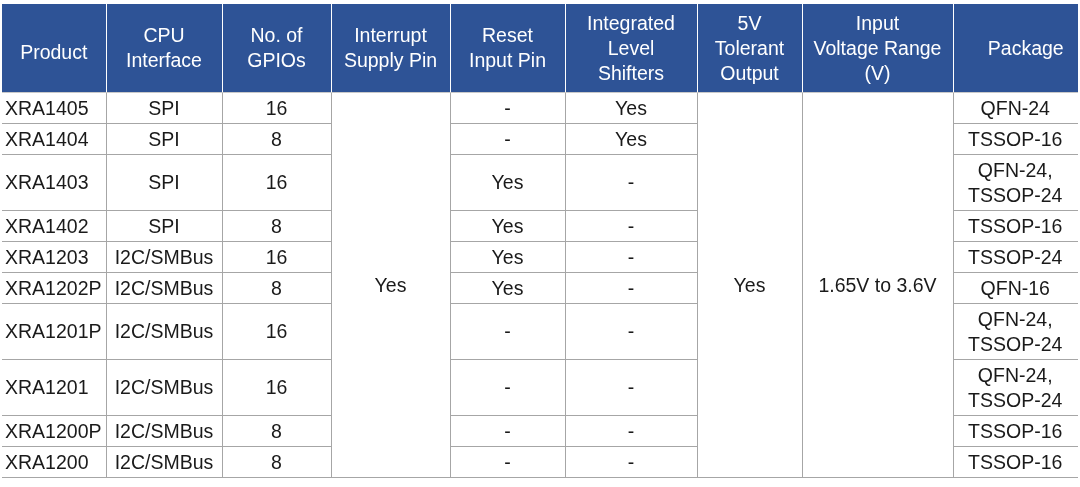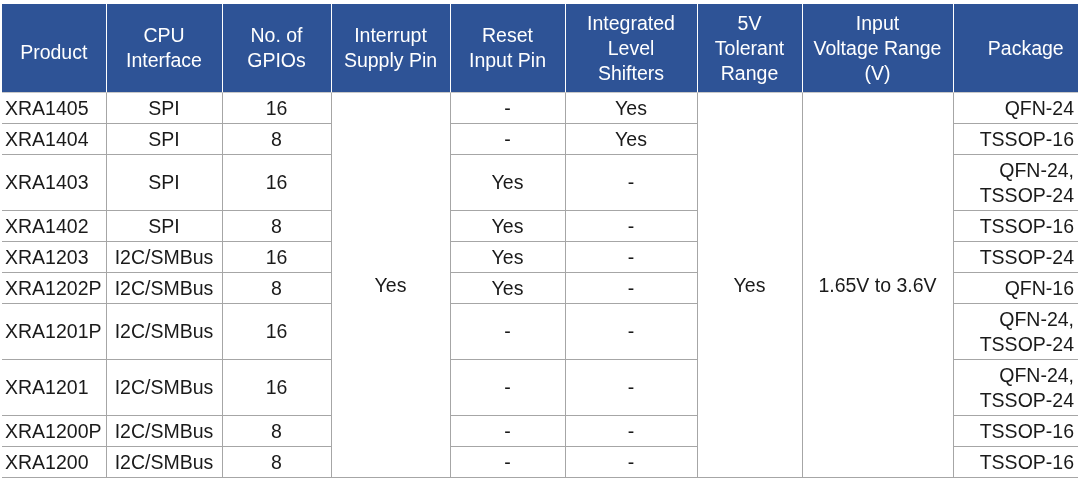--- a/index.html
+++ b/index.html
@@ -57,21 +57,21 @@
     border-right:1.5px solid #a6a6a6;
     background:#ffffff;
   }
   tbody td.left{text-align:left;padding-left:3px;}
   tbody td.merged{
     border-bottom:1.5px solid #a6a6a6;
     vertical-align:middle;
   }
   tbody tr:last-child td{border-bottom:1.5px solid #a6a6a6;}
   tbody td.pkg{
-    text-align:right;
+    text-align:center;
     padding-left:3px;
     border-right:none;
     border-left:1.5px solid #a6a6a6;
   }
   .r-short{height:31px;}
   .r-tall{height:56px;}
 </style>
 </head>
 <body>
 
@@ -110,21 +110,21 @@
             <span style="display: block;">Input Pin</span>
           </th>
         <th>
             <span style="display: block;">Integrated</span>
             <span style="display: block;">Level</span>
             <span style="display: block; text-align: center;">Shifters</span>
           </th>
         <th>
             <span style="display: block;">5V</span>
             <span style="display: block;">Tolerant</span>
-            <span style="display: block;">Range</span>
+            <span style="display: block;">Output</span>
           </th>
         <th>
             <span style="display: block;">Input</span>
             <span style="display: block;">Voltage Range</span>
             <span style="display: block;">(V)</span>
           </th>
         <th class="last">
             <span style="display: block;">Package</span>
           </th>
       </tr>

